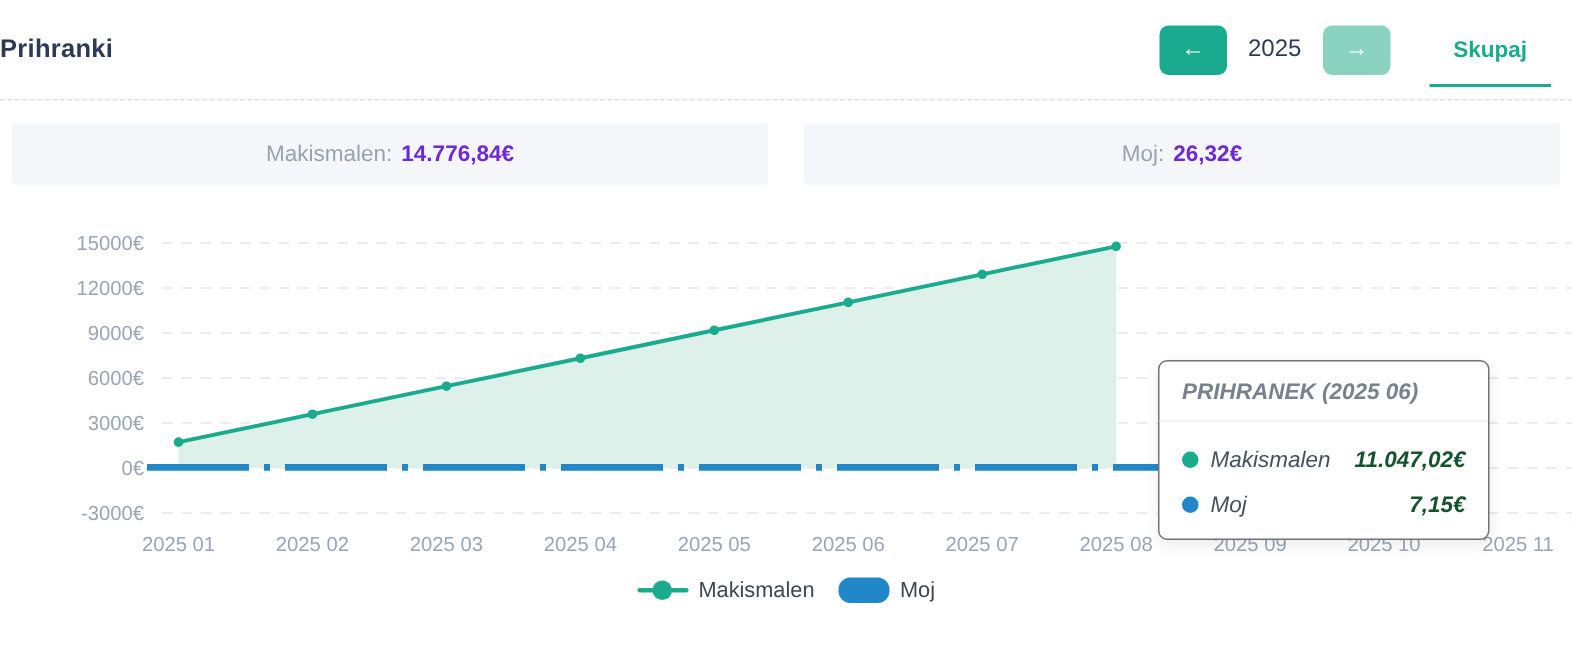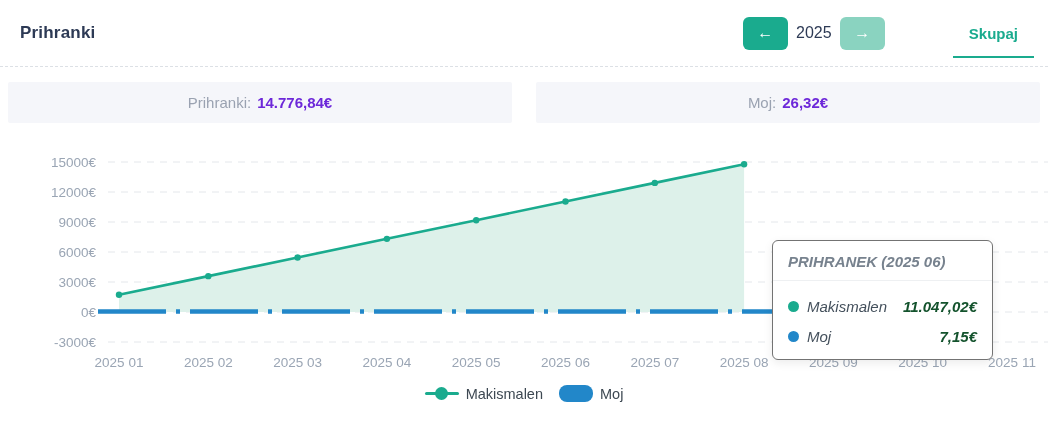--- a/index.html
+++ b/index.html
@@ -6,35 +6,34 @@
   html, body { background: #ffffff; }
   body { font-family: "Liberation Sans", "DejaVu Sans", sans-serif; }
   .page {
     position: relative; width: 1048px; height: 435px;
     background: #ffffff; overflow: hidden;
   }
   
   .header {
     position: relative; height: 67px;
     display: flex; align-items: center;
-    padding-left: 20px; padding-right: 14px;
+    padding-right: 14px;
     border-bottom: 1px dashed #dce0e5;
-    gap: 42px;
   }
   .page-title { font-size: 17px; font-weight: bold; color: #2d3a55; letter-spacing: .2px; }
   .header-spacer { flex: 1; }
   .year-nav { display: flex; align-items: center; }
   .nav-btn {
     width: 45px; height: 33px; border: none; border-radius: 6px;
     color: #ffffff; font-size: 16px; line-height: 1; cursor: pointer;
     display: flex; align-items: center; justify-content: center;
   }
   .nav-btn.prev { background: #1aab8e; }
   .nav-btn.next { background: #8ad3c0; }
-  .year-label { width: 52px; text-align: center; font-size: 16px; color: #2d3a55; }
+  .year-label { width: 64px; text-align: center; font-size: 16px; color: #2d3a55; }
   .tabs { display: flex; align-items: center; height: 100%; margin-left: 26px; justify-content: space-between; }
   .tab {
     position: relative; height: 52px; padding: 0 16px;
     display: flex; align-items: center;
     font-size: 15px; font-weight: bold; color: #2d3a55; cursor: pointer;
   }
   .tab.active { color: #1aab8e; }
   .tab.active::after {
     content: ""; position: absolute; left: 0; right: 0; bottom: 1px;
     height: 2px; background: #1aab8e;
@@ -95,21 +94,21 @@
         <span>→</span>
       </button>
     </div>
     <div class="tabs">
       <div class="tab active">Skupaj</div>
     </div>
   </div>
 
   <div class="summary-row">
     <div class="summary-box">
-      <span class="summary-label">Prihranki:</span>
+      <span class="summary-label">Makismalen:</span>
       <span class="summary-value">14.776,84€</span>
     </div>
     <div class="summary-box">
       <span class="summary-label">Moj:</span>
       <span class="summary-value">26,32€</span>
     </div>
   </div>
 
   <div class="chart-wrap">
     <svg id="chart-svg" width="1048" height="240" viewBox="0 0 1048 240">

